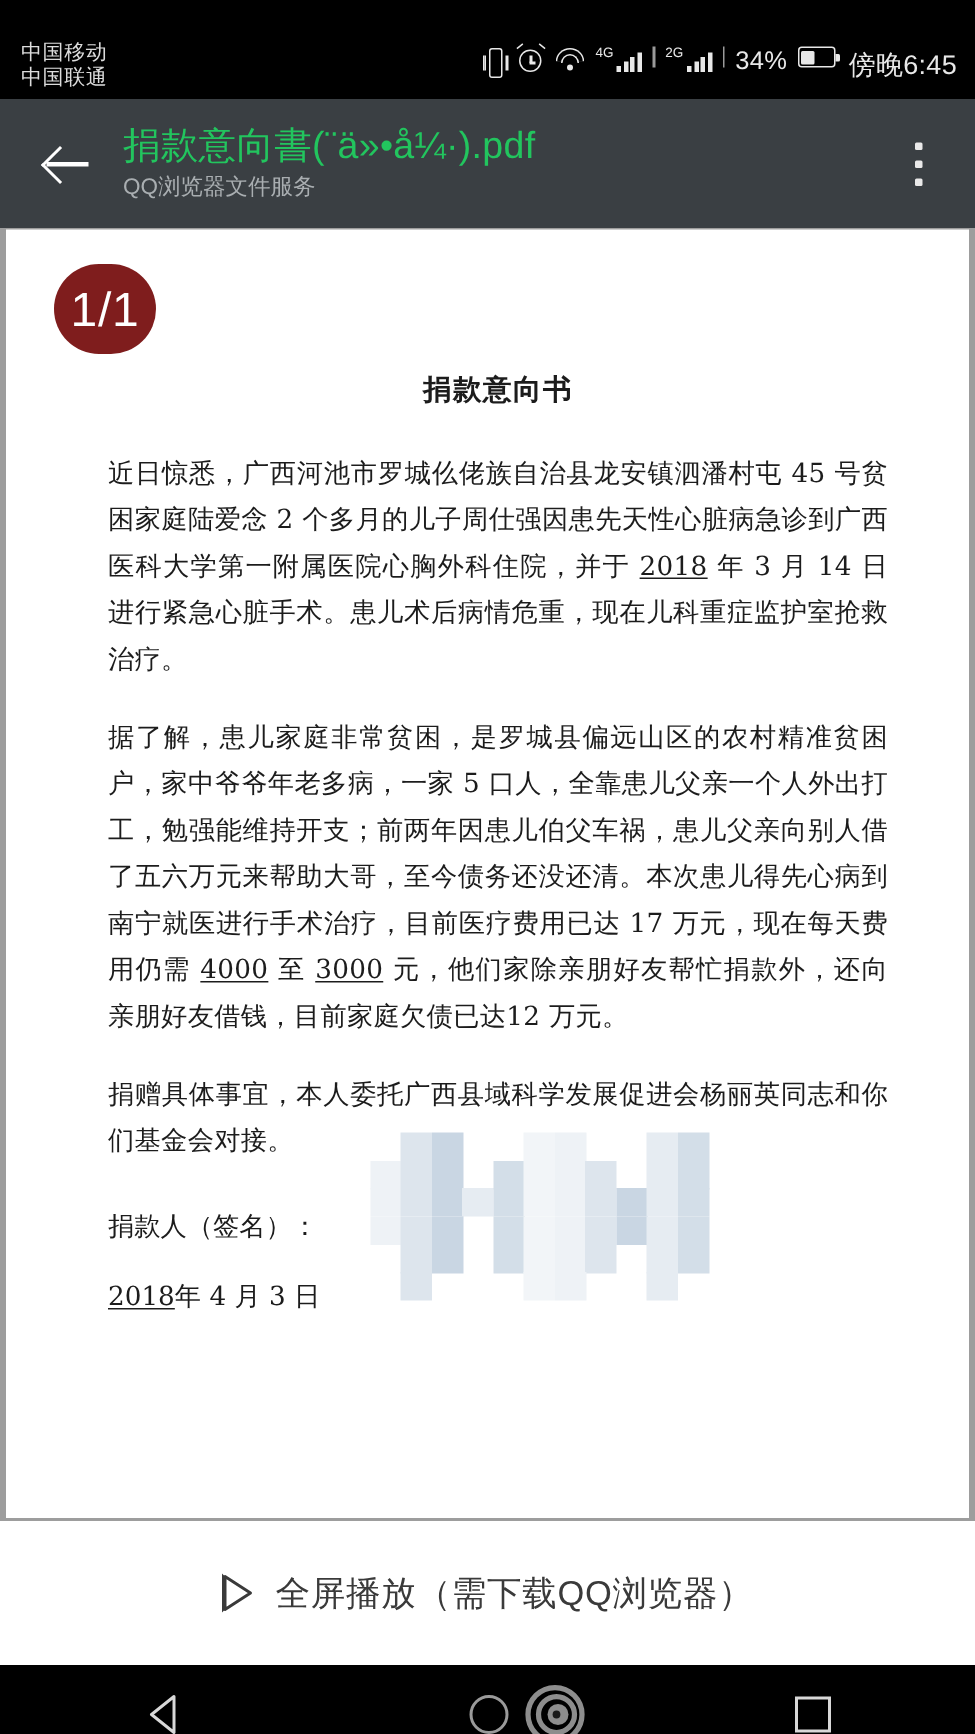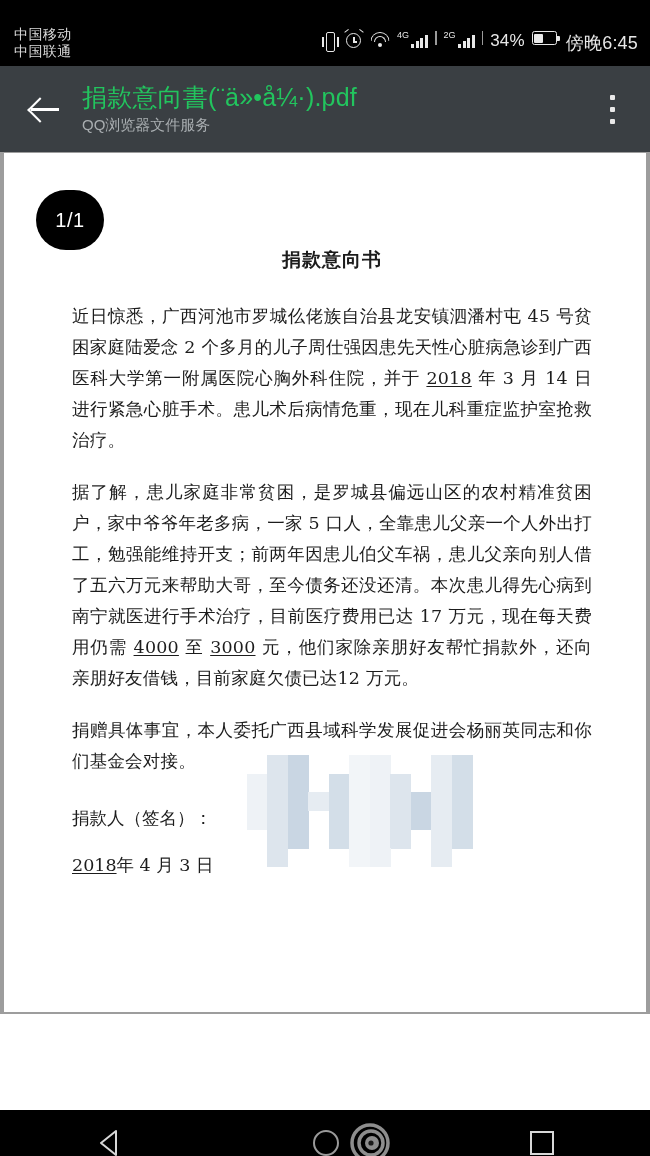--- a/index.html
+++ b/index.html
@@ -87,24 +87,24 @@
     align-items:center; justify-content:center; gap:7px; flex:none;}
   .kebab span{ width:5px; height:5px; background:#e9e9e9; border-radius:1px; }
 
   
   .pagearea{
     position:absolute; left:0; top:132px; width:650px; height:862px;
     background:#fff; border:1px solid #9d9d9d; border-left-width:4px;
     border-right-width:4px; border-top-width:1px; border-bottom-width:2px;
   }
   .pagebadge{
-    position:absolute; left:32px; top:37px; width:68px; height:60px;
-    background:#000000; border-radius:30px; color:#fff;
+    position:absolute; left:32px; top:23px; width:68px; height:60px;
+    background:#7f1d1d; border-radius:30px; color:#fff;
     display:flex; align-items:center; justify-content:center;
-    font-size:20px; letter-spacing:.5px;
+    font-size:32px; letter-spacing:.5px;
   }
   .docbody{
     position:absolute; left:0; top:0; width:100%; height:100%;
     padding:94px 54px 0 68px;
     font-family:"DejaVu Serif","Liberation Serif",serif;
     color:#1c1c1c;
   }
   .doc-h1{ text-align:center; font-size:19px; font-weight:bold; letter-spacing:1px;
     margin-bottom:28px; }
   .doc-p{ font-size:17.5px; line-height:31px; text-align:justify;
@@ -285,20 +285,28 @@
             <i style="left: 184.091px; top: 93.3333px; width: 21px; height: 19px; background: rgb(230, 236, 242);"></i>
           </span>
       </div>
 
       <div class="datarow"><span class="u">2018</span><span>年 4 月 3 日</span></div>
     </div>
 
     <div class="pagebadge">1/1</div>
   </div>
 
+  <div class="playbar">
+    <span class="playtri">
+      <svg width="22" height="26" viewBox="0 0 22 26">
+          <path d="M2 2 L19 13 L2 24 Z" fill="none" stroke="#3a3a3a" stroke-width="2" stroke-linejoin="round"></path>
+        </svg>
+    </span>
+    <span class="playlabel">全屏播放（需下载QQ浏览器）</span>
+  </div>
 
   <div class="navbar">
     <span class="nav-back">
       <svg width="26" height="30" viewBox="0 0 26 30">
           <path d="M20 3 L5 15 L20 27 Z" fill="none" stroke="#d8d8d8" stroke-width="2" stroke-linejoin="round"></path>
         </svg>
     </span>
     <span class="nav-home"></span>
     <span class="nav-recent"></span>
   </div>

